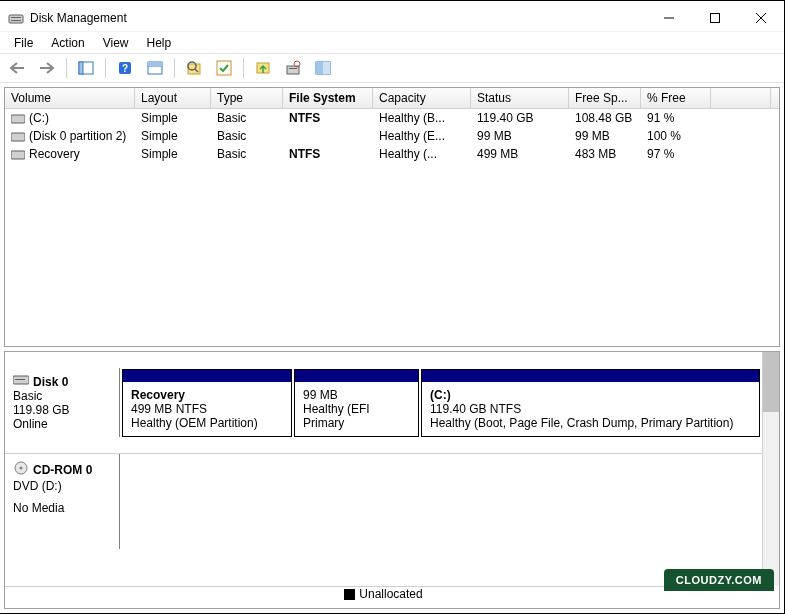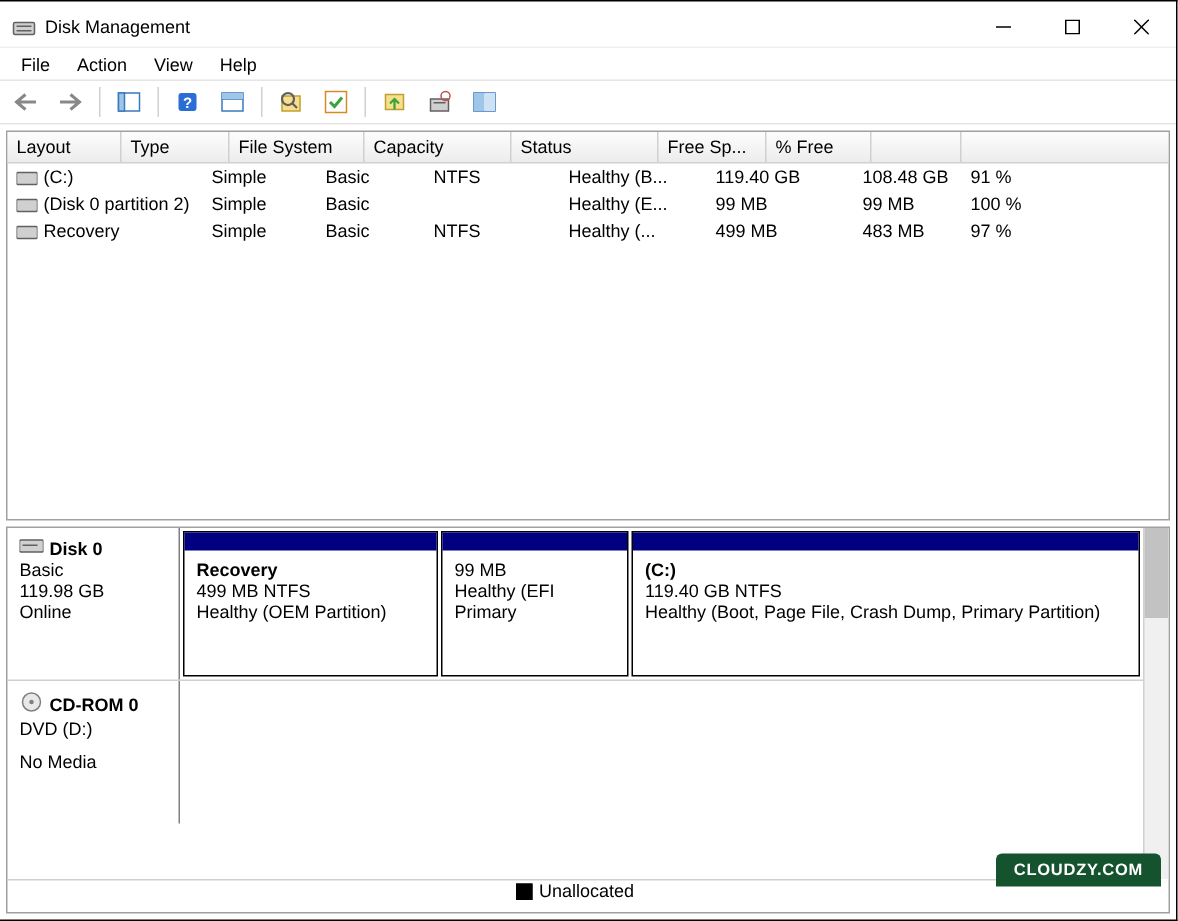--- a/index.html
+++ b/index.html
@@ -42,21 +42,21 @@
 .partition-title { font-weight: bold; }
 
 .legend { height: 22px; border-top: 1px solid #d0d0d0; display: flex; align-items: center; padding: 0 6px; gap: 12px; font-size: 12px; margin-right: 17px; flex-direction: column; }
 .legend-sw { width: 11px; height: 11px; display: inline-block; border: 1px solid #000; }
 
 .watermark { position: absolute; right: 10px; bottom: 22px; background: #14532d; color: #fff; font-weight: bold; font-size: 11px; padding: 5px 12px; border-radius: 4px 4px 0 0; letter-spacing: 0.5px; }
 
 .col-volume { width: 130px; }
 .col-layout { width: 76px; }
 .col-type { width: 72px; }
-.col-fs { width: 90px; }
+.col-fs { width: 90px; font-weight: bold; }
 .col-status { width: 98px; }
 .col-cap { width: 98px; }
 .col-free { width: 72px; }
 .col-pct { width: 70px; }
 .col-rem { width: 60px; }
 </style>
 </head>
 <body>
 
 <div class="window">
@@ -161,20 +161,21 @@
         <svg width="16" height="16" viewBox="0 0 16 16">
           <rect x="1" y="2" width="14" height="12" fill="none" stroke="#3a7abd"></rect>
           <rect x="1" y="2" width="7" height="12" fill="#9fc5e8"></rect>
           <rect x="8" y="2" width="7" height="12" fill="#cfe2f3"></rect>
         </svg>
       </div>
   </div>
 
   <div class="volumes">
     <div class="vol-header">
+      <div class="vol-header-cell col-volume">Volume</div>
       <div class="vol-header-cell col-layout">Layout</div>
       <div class="vol-header-cell col-type">Type</div>
       <div class="vol-header-cell col-fs">File System</div>
       <div class="vol-header-cell col-cap">Capacity</div>
       <div class="vol-header-cell col-status">Status</div>
       <div class="vol-header-cell col-free">Free Sp...</div>
       <div class="vol-header-cell col-pct">% Free</div>
       <div class="vol-header-cell col-rem"></div>
     </div>
     <div class="vol-row">
@@ -220,21 +221,21 @@
       <div class="vol-cell col-status">Healthy (...</div>
       <div class="vol-cell col-cap">499 MB</div>
       <div class="vol-cell col-free">483 MB</div>
       <div class="vol-cell col-pct">97 %</div>
     </div>
   </div>
 
   <div class="disk-section">
     <div class="disk-body">
 
-      <div class="disk-row" style="min-height:102px;">
+      <div class="disk-row" style="min-height:102px;align-items:center;">
         <div class="disk-info">
           <div class="disk-info-title">
               <span><svg width="16" height="12" viewBox="0 0 16 12">
                   <rect x="0" y="2" width="16" height="8" rx="1" fill="#d0d0d0" stroke="#606060"></rect>
                   <rect x="2" y="5" width="10" height="1" fill="#606060"></rect>
                 </svg></span>
               <span>Disk 0</span>
             </div>
           <div class="disk-info-line">Basic</div>
           <div class="disk-info-line">119.98 GB</div>

